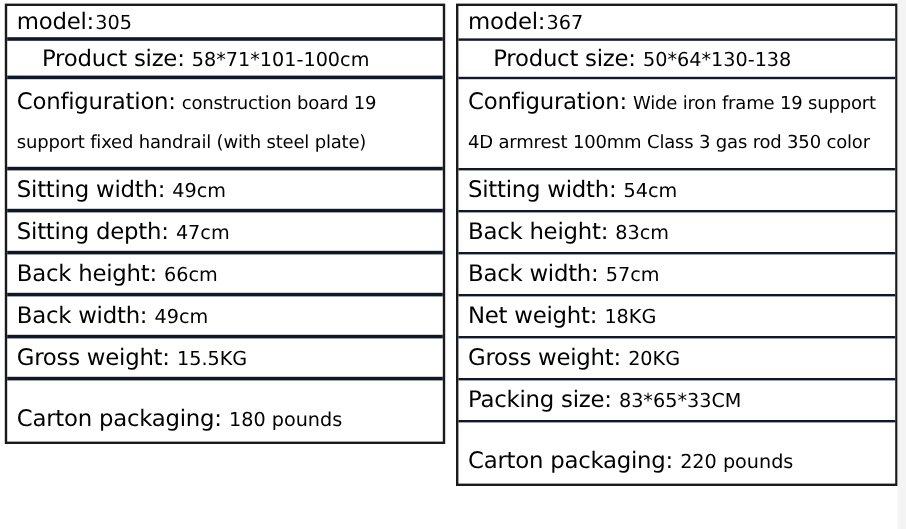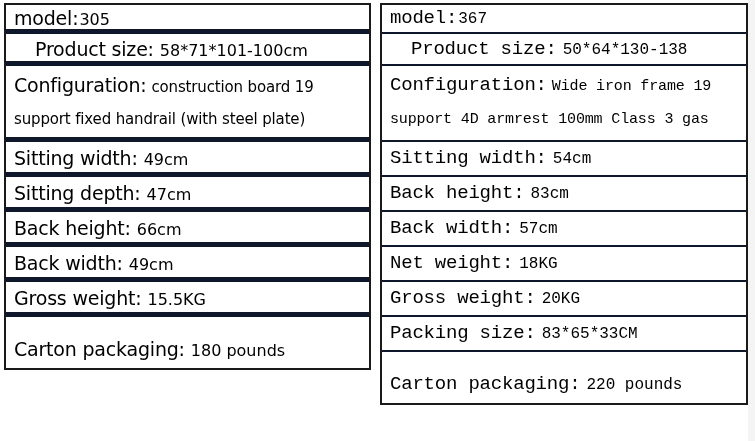--- a/index.html
+++ b/index.html
@@ -22,24 +22,24 @@
     background: #f4f4f4;
   }
   .spec-table {
     position: absolute;
     top: 3px;
     background: #ffffff;
     border: 2px solid #1a1a1a;
     box-sizing: border-box;
   }
   .spec-table.left  { left: 4px;   width: 367px; }
-  .spec-table.right { left: 380px; width: 368px; font-family: Liberation Mono, monospace; }
+  .spec-table.right { left: 380px; width: 368px; }
   .row {
     box-sizing: border-box;
-    border-bottom: 5px solid #0f172a;
+    border-bottom: 3px solid #0f172a;
     padding: 5px 4px 0 8px;
     height: 35px;
     overflow: hidden;
     white-space: nowrap;
   }
   .spec-table.right .row { border-bottom-width: 2px; }
   .row:last-child { border-bottom: none; margin-top: 16px; }
   .row:nth-child(1)  { height: 29px; padding-top: 2px; }
   .row:nth-child(2)  { height: 32px; padding-top: 4px; padding-left: 29px; }
   .row:nth-child(3)  { height: 76px; padding-top: 3px; white-space: normal; line-height: 32px; }

